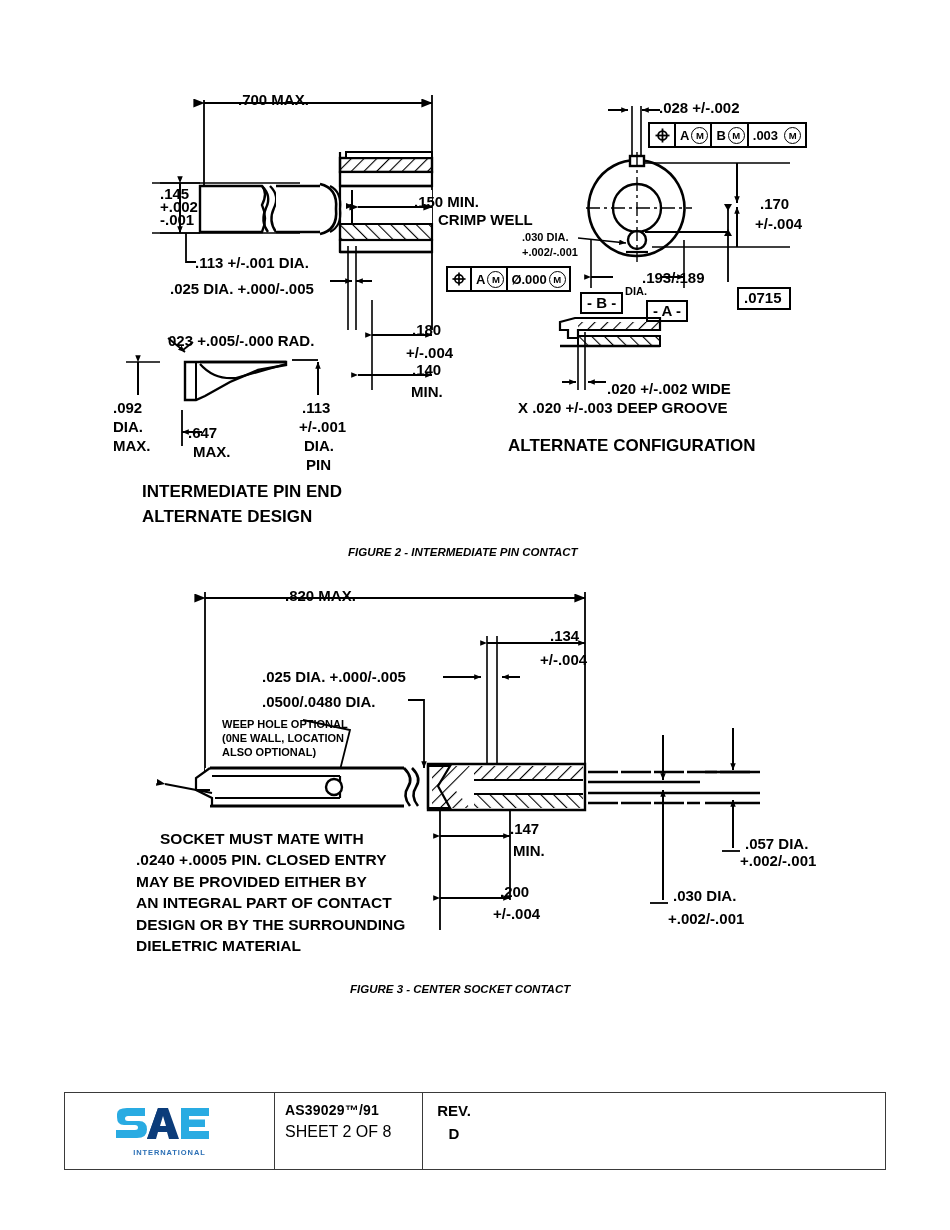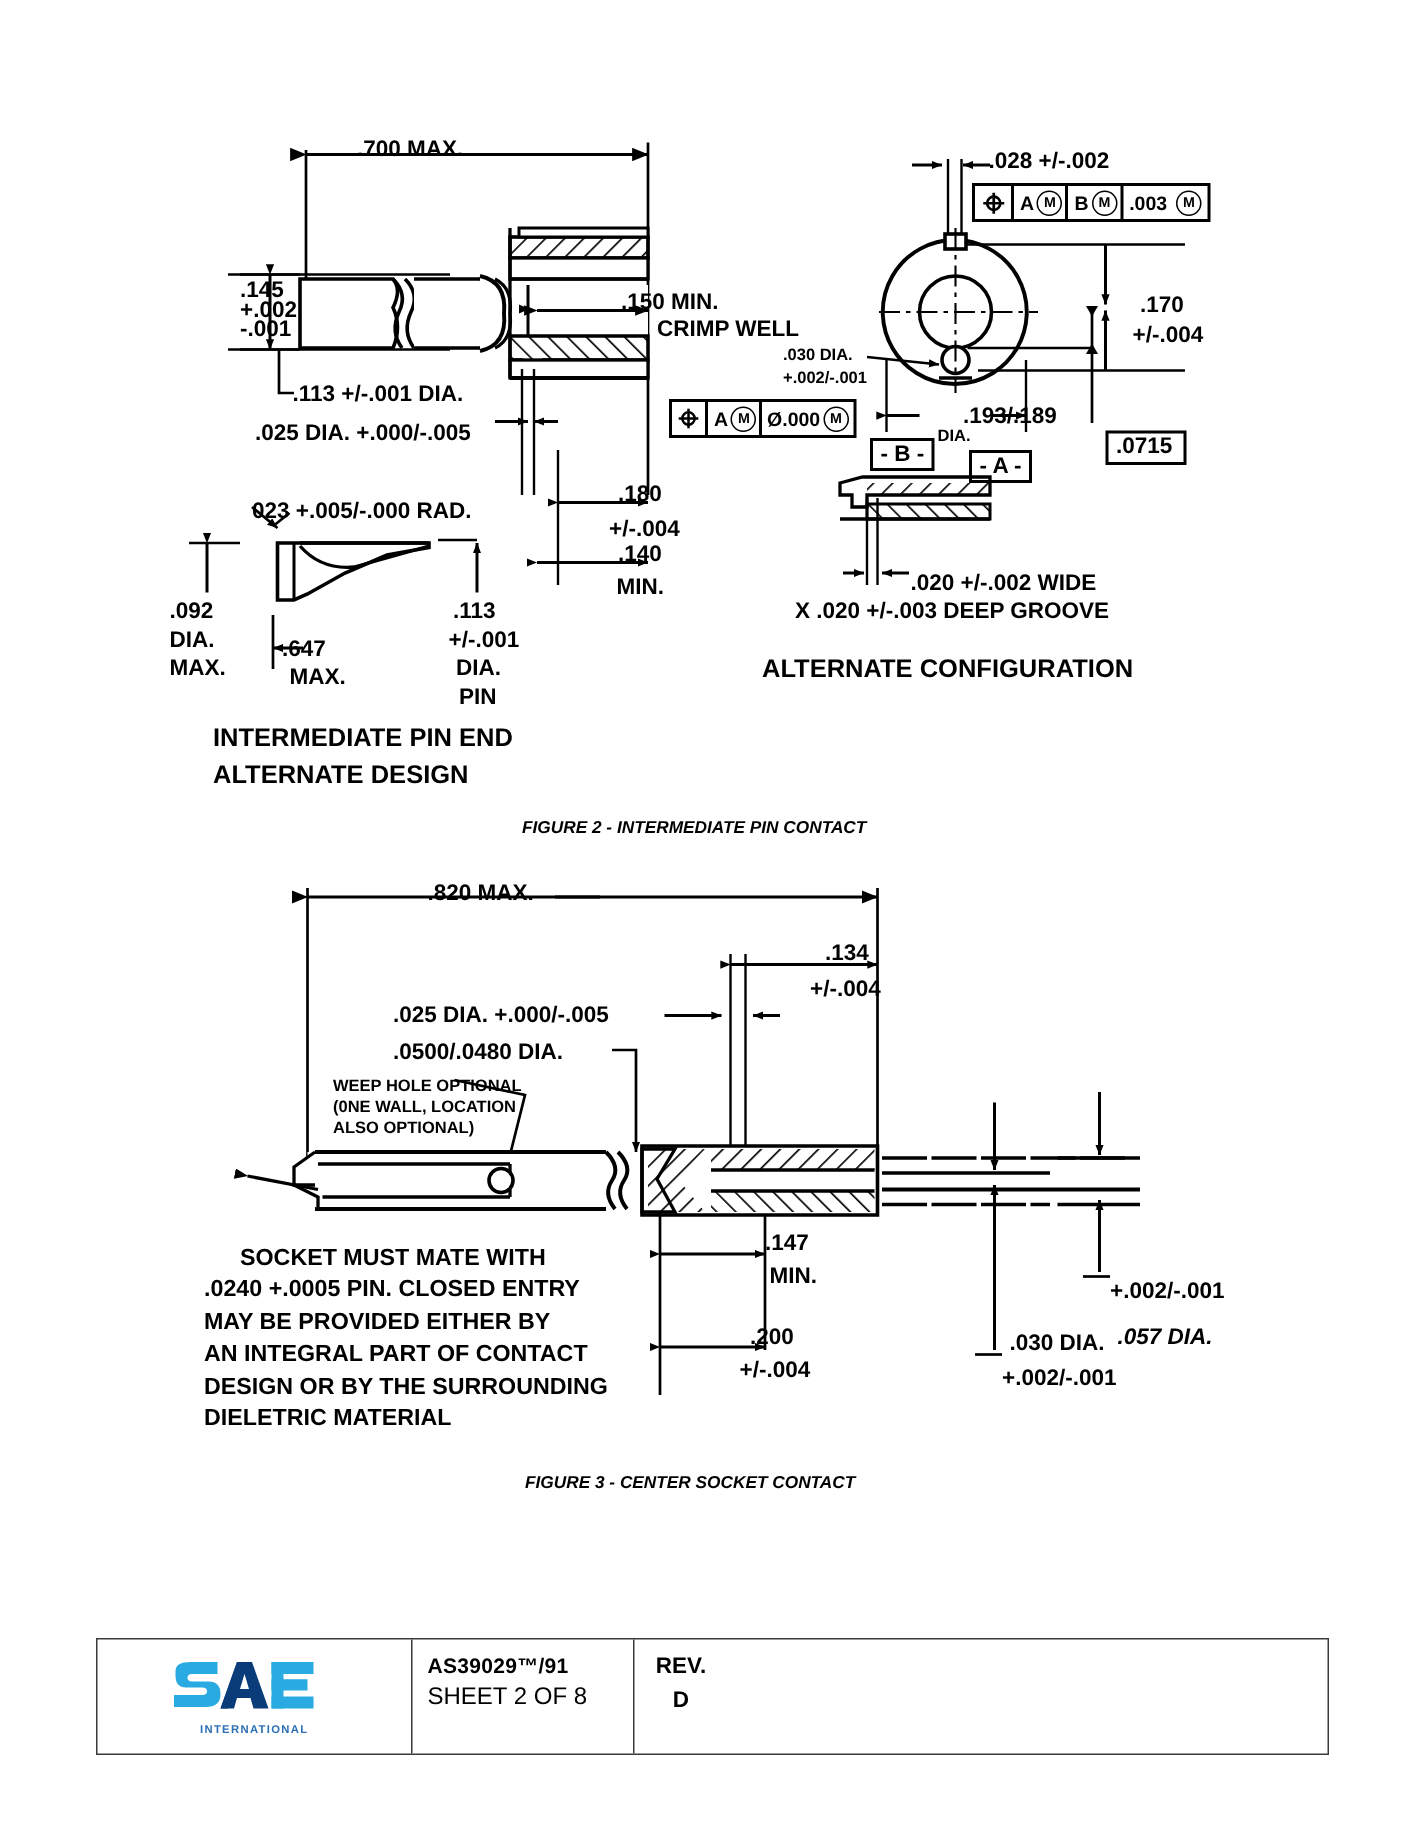--- a/index.html
+++ b/index.html
@@ -345,21 +345,21 @@
 
   <div class="t md" style="left:610px;top:270px;">.193/.189</div>
   <div class="t sm" style="left:625px;top:286px;">DIA.</div>
 
   <div class="t lg" style="left:760px;top:196px;">.170</div>
   <div class="t lg" style="left:755px;top:216px;">+/-.004</div>
 
   <div class="t lg" style="left:737px;top:287px;border:2px solid #000;padding:1px 7px 2px 5px;">.0715</div>
 
   <div class="t lg" style="left:607px;top:381px;">.020 +/-.002 WIDE</div>
-  <div class="t lg" style="left:530px;top:400px;">X .020 +/-.003 DEEP GROOVE</div>
+  <div class="t lg" style="left:518px;top:400px;">X .020 +/-.003 DEEP GROOVE</div>
 
   <div class="t xl" style="left:508px;top:437px;">ALTERNATE CONFIGURATION</div>
 
   <div style="position:absolute;left:648px;top:122px;display:flex;border:2.2px solid #000;background:#fff;height:22px;align-items:stretch;">
     <div style="display:flex;align-items:center;justify-content:center;width:24px;border-right:2px solid #000;">
       <svg width="15" height="15" viewBox="0 0 15 15">
         <circle cx="7.5" cy="7.5" r="4.4" fill="none" stroke="#000" stroke-width="1.8"></circle>
         <line x1="7.5" y1="0.5" x2="7.5" y2="14.5" stroke="#000" stroke-width="1.8"></line>
         <line x1="0.5" y1="7.5" x2="14.5" y2="7.5" stroke="#000" stroke-width="1.8"></line>
       </svg>
@@ -414,21 +414,21 @@
   <div class="t sm" style="left:222px;top:747px;">ALSO OPTIONAL)</div>
 
   <div class="t lg" style="left:510px;top:821px;">.147</div>
   <div class="t lg" style="left:513px;top:843px;">MIN.</div>
   <div class="t lg" style="left:500px;top:884px;">.200</div>
   <div class="t lg" style="left:493px;top:906px;">+/-.004</div>
 
   <div class="t lg" style="left:673px;top:888px;">.030 DIA.</div>
   <div class="t lg" style="left:668px;top:911px;">+.002/-.001</div>
 
-  <div class="t lg" style="left:745px;top:884px;font-style:italic;">.057 DIA.</div>
+  <div class="t lg" style="left:745px;top:836px;">.057 DIA.</div>
   <div class="t lg" style="left:740px;top:853px;">+.002/-.001</div>
 
   <div style="position:absolute;left:136px;top:828px;font-weight:bold;font-size:15.5px;line-height:1.38;">
     <div style="margin-left:24px;">SOCKET MUST MATE WITH</div>
     <div>.0240 +.0005 PIN. CLOSED ENTRY</div>
     <div>MAY BE PROVIDED EITHER BY</div>
     <div>AN INTEGRAL PART OF CONTACT</div>
     <div>DESIGN OR BY THE SURROUNDING</div>
     <div>DIELETRIC MATERIAL</div>
   </div>

